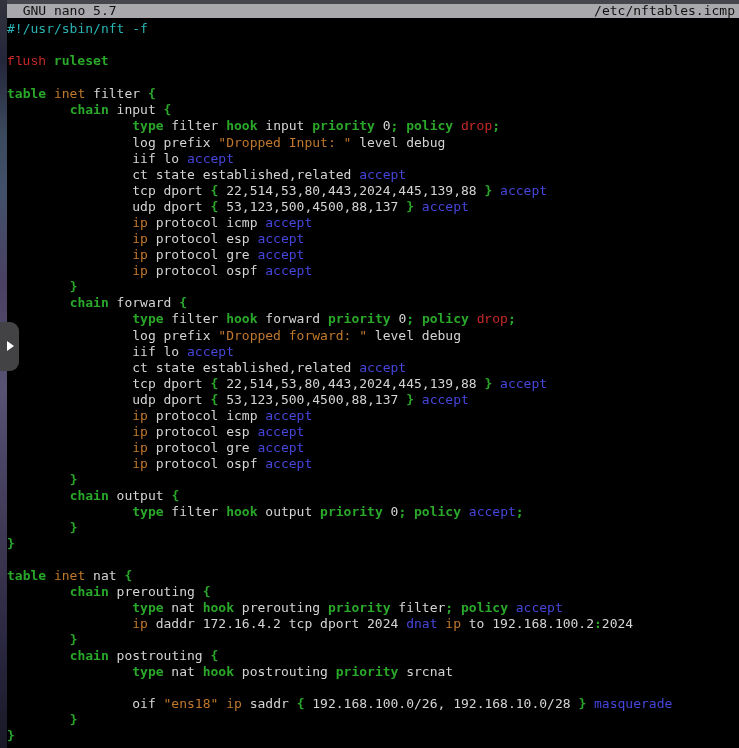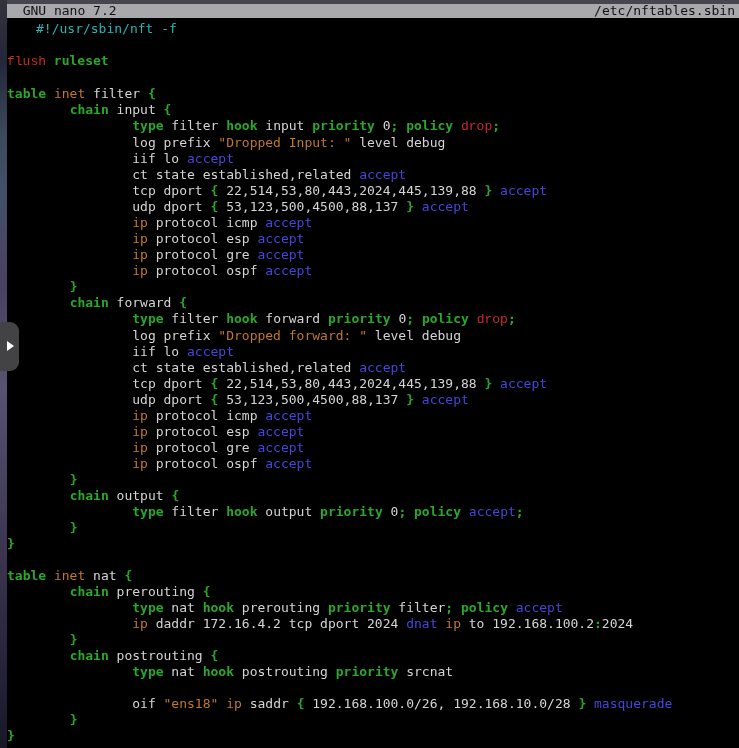--- a/index.html
+++ b/index.html
@@ -25,42 +25,42 @@
   .editor{
     padding-top:3px;font-size:13px;line-height:16px;
     color:var(--foreground,#d4d4d4);white-space:pre;
   }
   .line{min-height:16px;}
   .seg-wh{color:var(--foreground,#d4d4d4);}
   .seg-gr{color:var(--green,#2aa82a);font-weight:bold;}
   .seg-rd{color:var(--red,#cc2a2a);font-family:Liberation Mono, monospace;}
   .seg-or{color:var(--orange,#c0782c);}
   .seg-bl{color:var(--blue,#4646dc);}
-  .seg-cy{color:var(--cyan,#2ab4b4);margin-left:29px;}
+  .seg-cy{color:var(--cyan,#2ab4b4);}
   .side-tab{
     position:absolute;left:0;top:322px;width:19px;height:49px;
     background:#434346;border-radius:0 9px 9px 0;cursor:pointer;
   }
   .side-tab .arrow{
     position:absolute;left:7px;top:19px;width:0;height:0;
     border-left:7px solid #fff;
     border-top:5px solid transparent;border-bottom:5px solid transparent;
   }
 </style>
 </head>
 <body>
 
 <div class="screen">
   <div class="wallpaper-strip"></div>
 
   <div class="terminal">
     <div class="titlebar-top"></div>
     <div class="titlebar">
-      <span>  GNU nano 7.2</span>
-      <span>/etc/nftables.sbin</span>
+      <span>  GNU nano 5.7</span>
+      <span>/etc/nftables.icmp</span>
     </div>
     <div class="editor"><div class="line"><span class="seg-cy">#!/usr/sbin/nft -f</span></div><div class="line"></div><div class="line"><span class="seg-rd">flush</span><span class="seg-wh"> </span><span class="seg-gr">ruleset</span></div><div class="line"></div><div class="line"><span class="seg-gr">table</span><span class="seg-wh"> </span><span class="seg-or">inet</span><span class="seg-wh"> filter </span><span class="seg-gr">{</span></div><div class="line"><span class="seg-wh">        </span><span class="seg-gr">chain</span><span class="seg-wh"> input </span><span class="seg-gr">{</span></div><div class="line"><span class="seg-wh">                </span><span class="seg-gr">type</span><span class="seg-wh"> filter </span><span class="seg-gr">hook</span><span class="seg-wh"> input </span><span class="seg-gr">priority</span><span class="seg-wh"> 0</span><span class="seg-gr">;</span><span class="seg-wh"> </span><span class="seg-gr">policy</span><span class="seg-wh"> </span><span class="seg-rd">drop</span><span class="seg-gr">;</span></div><div class="line"><span class="seg-wh">                log prefix </span><span class="seg-or">"Dropped Input: "</span><span class="seg-wh"> level debug</span></div><div class="line"><span class="seg-wh">                iif lo </span><span class="seg-bl">accept</span></div><div class="line"><span class="seg-wh">                ct state established,related </span><span class="seg-bl">accept</span></div><div class="line"><span class="seg-wh">                tcp dport </span><span class="seg-gr">{</span><span class="seg-wh"> 22,514,53,80,443,2024,445,139,88 </span><span class="seg-gr">}</span><span class="seg-wh"> </span><span class="seg-bl">accept</span></div><div class="line"><span class="seg-wh">                udp dport </span><span class="seg-gr">{</span><span class="seg-wh"> 53,123,500,4500,88,137 </span><span class="seg-gr">}</span><span class="seg-wh"> </span><span class="seg-bl">accept</span></div><div class="line"><span class="seg-wh">                </span><span class="seg-or">ip</span><span class="seg-wh"> protocol icmp </span><span class="seg-bl">accept</span></div><div class="line"><span class="seg-wh">                </span><span class="seg-or">ip</span><span class="seg-wh"> protocol esp </span><span class="seg-bl">accept</span></div><div class="line"><span class="seg-wh">                </span><span class="seg-or">ip</span><span class="seg-wh"> protocol gre </span><span class="seg-bl">accept</span></div><div class="line"><span class="seg-wh">                </span><span class="seg-or">ip</span><span class="seg-wh"> protocol ospf </span><span class="seg-bl">accept</span></div><div class="line"><span class="seg-wh">        </span><span class="seg-gr">}</span></div><div class="line"><span class="seg-wh">        </span><span class="seg-gr">chain</span><span class="seg-wh"> forward </span><span class="seg-gr">{</span></div><div class="line"><span class="seg-wh">                </span><span class="seg-gr">type</span><span class="seg-wh"> filter </span><span class="seg-gr">hook</span><span class="seg-wh"> forward </span><span class="seg-gr">priority</span><span class="seg-wh"> 0</span><span class="seg-gr">;</span><span class="seg-wh"> </span><span class="seg-gr">policy</span><span class="seg-wh"> </span><span class="seg-rd">drop</span><span class="seg-gr">;</span></div><div class="line"><span class="seg-wh">                log prefix </span><span class="seg-or">"Dropped forward: "</span><span class="seg-wh"> level debug</span></div><div class="line"><span class="seg-wh">                iif lo </span><span class="seg-bl">accept</span></div><div class="line"><span class="seg-wh">                ct state established,related </span><span class="seg-bl">accept</span></div><div class="line"><span class="seg-wh">                tcp dport </span><span class="seg-gr">{</span><span class="seg-wh"> 22,514,53,80,443,2024,445,139,88 </span><span class="seg-gr">}</span><span class="seg-wh"> </span><span class="seg-bl">accept</span></div><div class="line"><span class="seg-wh">                udp dport </span><span class="seg-gr">{</span><span class="seg-wh"> 53,123,500,4500,88,137 </span><span class="seg-gr">}</span><span class="seg-wh"> </span><span class="seg-bl">accept</span></div><div class="line"><span class="seg-wh">                </span><span class="seg-or">ip</span><span class="seg-wh"> protocol icmp </span><span class="seg-bl">accept</span></div><div class="line"><span class="seg-wh">                </span><span class="seg-or">ip</span><span class="seg-wh"> protocol esp </span><span class="seg-bl">accept</span></div><div class="line"><span class="seg-wh">                </span><span class="seg-or">ip</span><span class="seg-wh"> protocol gre </span><span class="seg-bl">accept</span></div><div class="line"><span class="seg-wh">                </span><span class="seg-or">ip</span><span class="seg-wh"> protocol ospf </span><span class="seg-bl">accept</span></div><div class="line"><span class="seg-wh">        </span><span class="seg-gr">}</span></div><div class="line"><span class="seg-wh">        </span><span class="seg-gr">chain</span><span class="seg-wh"> output </span><span class="seg-gr">{</span></div><div class="line"><span class="seg-wh">                </span><span class="seg-gr">type</span><span class="seg-wh"> filter </span><span class="seg-gr">hook</span><span class="seg-wh"> output </span><span class="seg-gr">priority</span><span class="seg-wh"> 0</span><span class="seg-gr">;</span><span class="seg-wh"> </span><span class="seg-gr">policy</span><span class="seg-wh"> </span><span class="seg-bl">accept</span><span class="seg-gr">;</span></div><div class="line"><span class="seg-wh">        </span><span class="seg-gr">}</span></div><div class="line"><span class="seg-gr">}</span></div><div class="line"></div><div class="line"><span class="seg-gr">table</span><span class="seg-wh"> </span><span class="seg-or">inet</span><span class="seg-wh"> nat </span><span class="seg-gr">{</span></div><div class="line"><span class="seg-wh">        </span><span class="seg-gr">chain</span><span class="seg-wh"> prerouting </span><span class="seg-gr">{</span></div><div class="line"><span class="seg-wh">                </span><span class="seg-gr">type</span><span class="seg-wh"> nat </span><span class="seg-gr">hook</span><span class="seg-wh"> prerouting </span><span class="seg-gr">priority</span><span class="seg-wh"> filter</span><span class="seg-gr">;</span><span class="seg-wh"> </span><span class="seg-gr">policy</span><span class="seg-wh"> </span><span class="seg-bl">accept</span></div><div class="line"><span class="seg-wh">                </span><span class="seg-or">ip</span><span class="seg-wh"> daddr 172.16.4.2 tcp dport 2024 </span><span class="seg-bl">dnat</span><span class="seg-wh"> </span><span class="seg-or">ip</span><span class="seg-wh"> to 192.168.100.2</span><span class="seg-gr">:</span><span class="seg-wh">2024</span></div><div class="line"><span class="seg-wh">        </span><span class="seg-gr">}</span></div><div class="line"><span class="seg-wh">        </span><span class="seg-gr">chain</span><span class="seg-wh"> postrouting </span><span class="seg-gr">{</span></div><div class="line"><span class="seg-wh">                </span><span class="seg-gr">type</span><span class="seg-wh"> nat </span><span class="seg-gr">hook</span><span class="seg-wh"> postrouting </span><span class="seg-gr">priority</span><span class="seg-wh"> srcnat</span></div><div class="line"></div><div class="line"><span class="seg-wh">                oif </span><span class="seg-or">"ens18"</span><span class="seg-wh"> </span><span class="seg-or">ip</span><span class="seg-wh"> saddr </span><span class="seg-gr">{</span><span class="seg-wh"> 192.168.100.0/26, 192.168.10.0/28 </span><span class="seg-gr">}</span><span class="seg-wh"> </span><span class="seg-bl">masquerade</span></div><div class="line"><span class="seg-wh">        </span><span class="seg-gr">}</span></div><div class="line"><span class="seg-gr">}</span></div></div>
   </div>
 
   <div class="side-tab">
     <span class="arrow"></span>
   </div>
 </div>
 
 </body></html>

